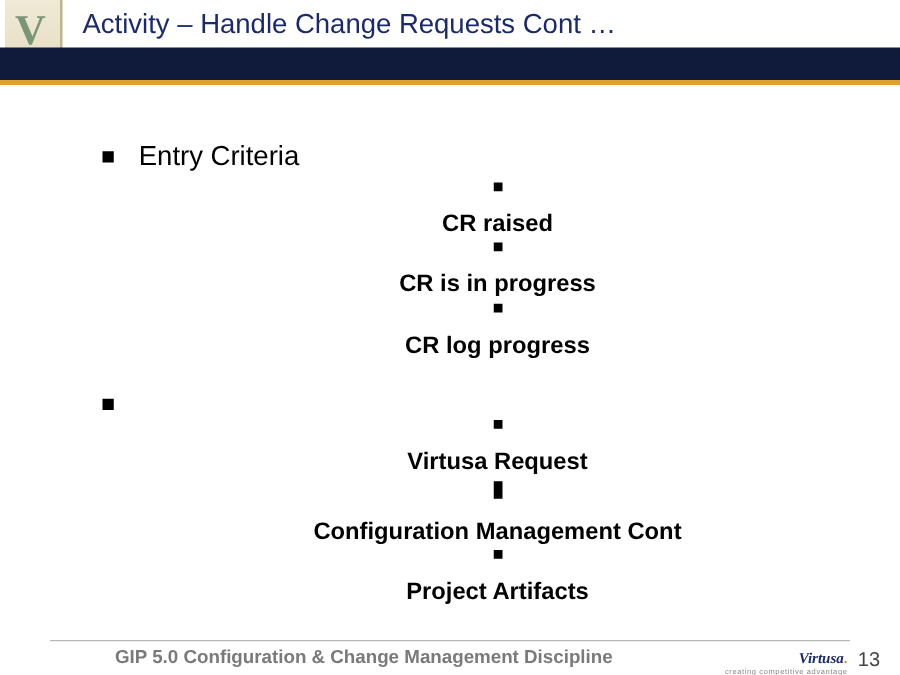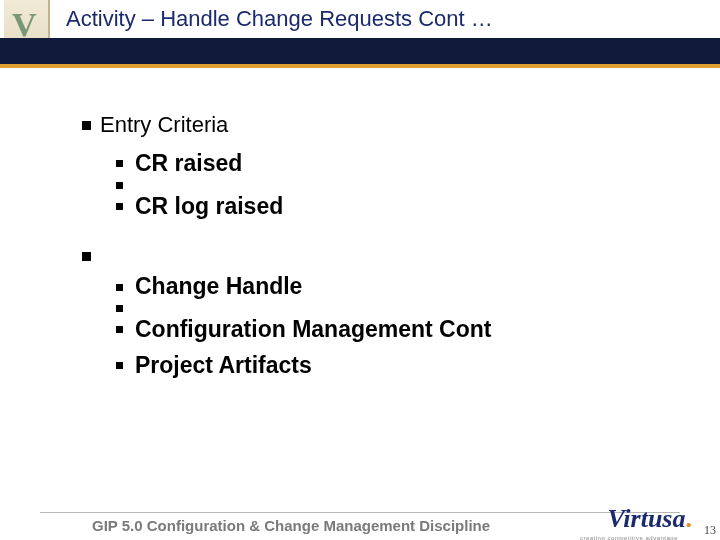--- a/index.html
+++ b/index.html
@@ -66,39 +66,40 @@
     left: 82px;
     top: 112px;
     right: 40px;
   }
   .section-head {
     font-size: 22px;
     color: #000;
     margin-bottom: 8px;
     display:flex;
     align-items:center;
-    gap:9px;
+    gap:20px;
   }
   .bullet-sq{
     width:9px; height:9px;
     background:#000;
     display:inline-block;
     flex:none;
   }
   .sub-list{
     margin: 4px 0 28px 34px;
   }
   .sub-item{
-    font-size:23px;
+    font-size:19px;
     font-weight:600;
     color:#000;
     display:flex;
     align-items:center;
     gap:12px;
     line-height:1.55;
+    flex-direction:column;
   }
   .sub-item .bullet-sq{
     width:7px; height:7px;
   }
 
   
   .footer{
     position:absolute;
     left:0; right:0; bottom:0;
     height:32px;
@@ -111,41 +112,40 @@
   }
   .footer-text{
     position:absolute;
     left:92px; bottom:6px;
     font-size:15px;
     color:#7a7a7a;
     font-weight:bold;
   }
   .footer-logo{
     position:absolute;
-    right:28px; bottom:6px;
+    right:42px; bottom:6px;
     font-family: Georgia, serif;
     font-style: italic;
     font-weight:bold;
-    font-size:26px;
+    font-size:12px;
     color:#1a2a6c;
   }
   .footer-logo .dot{ color:#e09020; font-style:normal; }
   .footer-tag{
     position:absolute;
     right:42px; bottom:-1px;
     font-size:6px;
     letter-spacing:0.5px;
     color:#888;
   }
   .page-num{
     position:absolute;
-    right:4px; bottom:2px;
-    font-size:12px;
+    right:16px; bottom:2px;
+    font-size:16px;
     color:#454545;
-    font-family:Liberation Serif, serif;
   }
 </style>
 </head>
 <body>
 
 <div class="header">
   <div class="header-badge"></div>
   <div class="title">Activity – Handle Change Requests Cont …</div>
   <div class="title-underline">
     <div class="stub"></div>
@@ -158,34 +158,35 @@
     <span class="bullet-sq"></span>
     <span>Entry Criteria</span>
   </div>
   <div class="sub-list">
     <div class="sub-item">
       <span class="bullet-sq"></span>
       <span>CR raised</span>
     </div>
     <div class="sub-item">
       <span class="bullet-sq"></span>
-    </div>
-    <div class="sub-item">
-      <span class="bullet-sq"></span>
-      <span>CR log raised</span>
+      <span>CR is in progress</span>
+    </div>
+    <div class="sub-item">
+      <span class="bullet-sq"></span>
+      <span>CR log progress</span>
     </div>
   </div>
 
   <div class="section-head">
     <span class="bullet-sq"></span>
   </div>
   <div class="sub-list">
     <div class="sub-item">
       <span class="bullet-sq"></span>
-      <span>Change Handle</span>
+      <span>Virtusa Request</span>
     </div>
     <div class="sub-item">
       <span class="bullet-sq"></span>
     </div>
     <div class="sub-item">
       <span class="bullet-sq"></span>
       <span>Configuration Management Cont</span>
     </div>
     <div class="sub-item">
       <span class="bullet-sq"></span>

